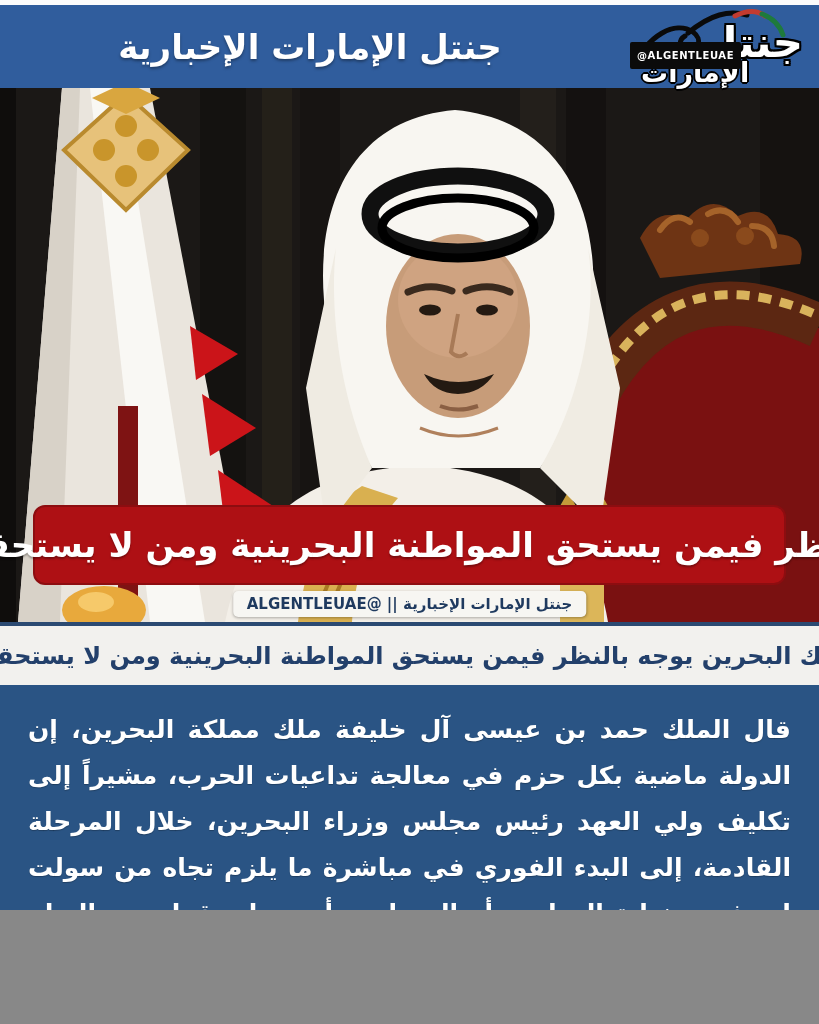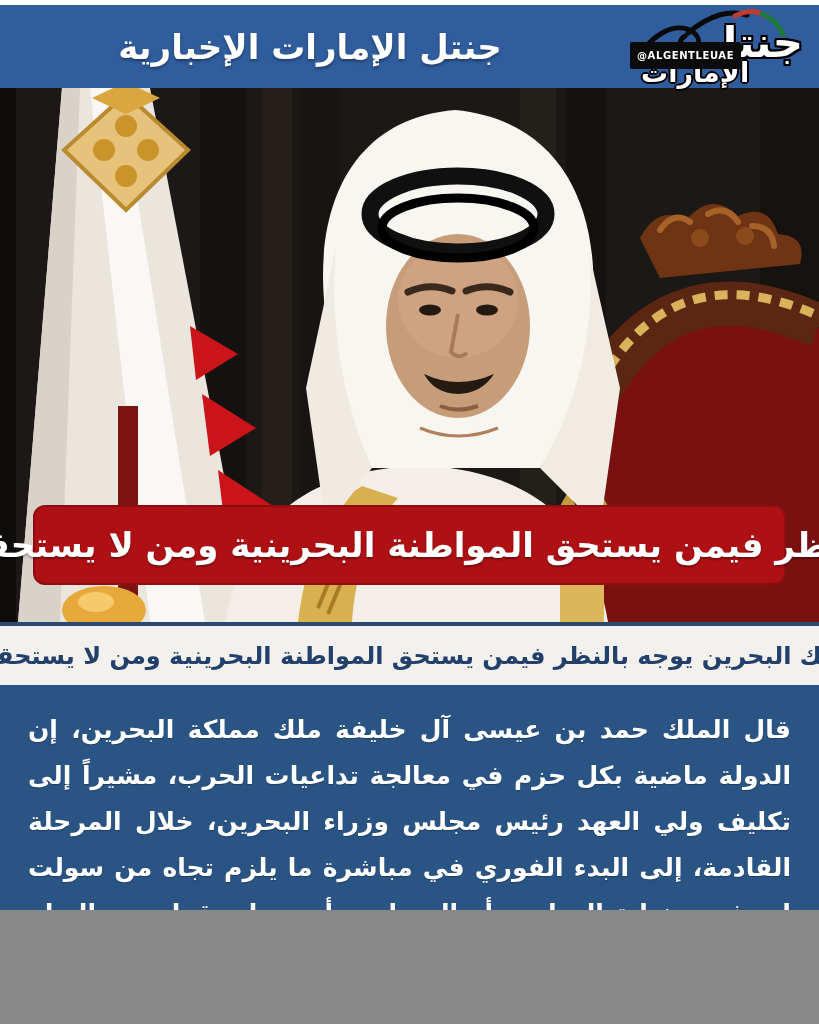--- a/index.html
+++ b/index.html
@@ -190,20 +190,21 @@
         <path d="M440,318 Q458,325 478,318" stroke="#8a5f43" stroke-width="4" fill="none"></path>
         <path d="M420,340 Q458,356 498,340" stroke="#b0805c" stroke-width="3" fill="none"></path>
       </g>
     </svg>
   </div>
 
   <div class="banner">
     <div class="banner-text">النظر فيمن يستحق المواطنة البحرينية ومن لا  يستحقها</div>
   </div>
 
+  <div class="caption-badge">جنتل الإمارات الإخبارية || @ALGENTLEUAE</div>
 
   <div class="divider"></div>
   <div class="headline-band">
     <div class="headline">ملك البحرين يوجه بالنظر فيمن يستحق المواطنة البحرينية ومن لا يستحقها</div>
   </div>
 
   <div class="body-section">
     <p class="body-text">قال الملك حمد بن عيسى آل خليفة ملك مملكة البحرين، إن الدولة ماضية بكل حزم في معالجة تداعيات الحرب، مشيراً إلى تكليف ولي العهد رئيس مجلس وزراء البحرين، خلال المرحلة القادمة، إلى البدء الفوري في مباشرة ما يلزم تجاه من سولت له نفسه خيانة الوطن ، أو المساس بأمنه واستقراره ، والنظر فيمن استحق المواطنة البحرينية و من لا يستحقها ، لتُطبق بحقهم الإجراءات اللازمة. جاء ذلك خلال استقباله عدداً من المسؤولين، بحسب وكالة الأنباء البحرينية /صحيفة الامارات اليوم</p>
   </div>
 

